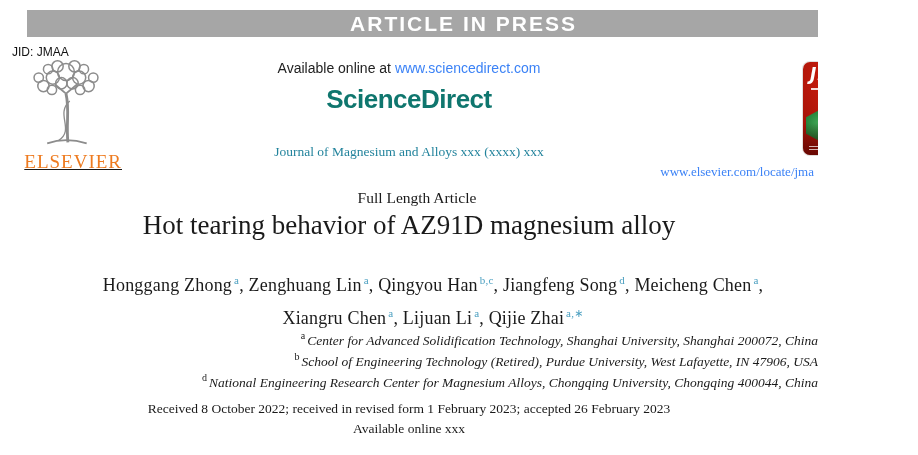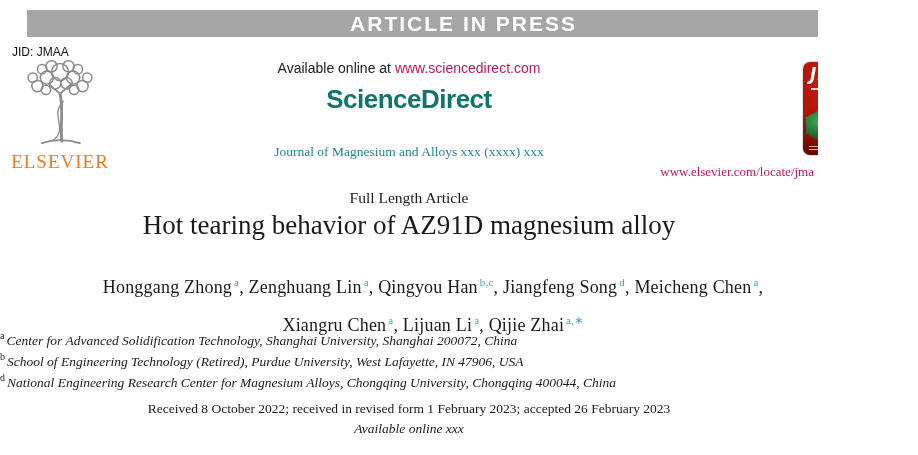--- a/index.html
+++ b/index.html
@@ -11,29 +11,29 @@
           background:#a6a6a6;display:flex;align-items:center;justify-content:center;}
   .banner span{font-family:"Liberation Sans",sans-serif;font-weight:bold;
                font-size:21px;color:#ffffff;letter-spacing:2px;}
 
   
   .jid-row{position:absolute;left:12px;right:4px;top:45px;display:flex;
            justify-content:space-between;font-family:"Liberation Sans",sans-serif;
            font-size:12px;color:#111;}
 
   
-  .elsevier{position:absolute;left:4px;top:56px;width:112px;text-align:center;}
+  .elsevier{position:absolute;left:10px;top:56px;width:112px;text-align:right;text-decoration:underline;}
   .elsevier svg{display:block;margin:0 auto;}
   .elsevier-word{color:#ee7b20;font-size:19px;letter-spacing:1px;margin-top:1px;
                  font-family:"Liberation Serif",serif;}
 
   
   .center-head{position:absolute;left:0;right:0;top:60px;text-align:center;}
   .avail{font-family:"Liberation Sans",sans-serif;font-size:14px;color:#222;}
-  .teal{color:#be185d;text-decoration:none;}
+  .teal{color:#3b82f6;text-decoration:none;}
   .sd-logo{margin-top:8px;font-family:"Liberation Sans",sans-serif;font-weight:bold;
            font-size:26px;letter-spacing:-0.5px;color:#0f766e;}
   .journal-line{margin-top:29px;font-size:13.5px;color:#22839c;}
 
   
   .cover{position:absolute;left:803px;top:62px;width:82px;height:93px;border-radius:7px;
          background:radial-gradient(circle at 72% 18%, #e8492b 0%, #c21a0c 45%, #8e0f05 100%);
          box-shadow:0 0 0 1px #e0dedc;overflow:hidden;}
   .cover:after{content:"";position:absolute;left:0;right:0;bottom:0;height:32px;
          background:linear-gradient(transparent, rgba(70,2,0,.55));}
@@ -51,33 +51,33 @@
          background:radial-gradient(circle at 45% 45%, #d8cfa0, #4d8f4f 75%);}
   .hex-c{left:49px;top:13px;width:29px;height:31px;
          background:radial-gradient(circle at 55% 40%, #46b05c, #156428 75%);}
   .cover-yellow{position:absolute;left:37px;top:63px;width:27px;height:7px;opacity:.9;
          background:repeating-linear-gradient(#ffd34d 0 1px, transparent 1px 4px);}
   .cover-bottom{position:absolute;left:6px;bottom:4px;width:26px;height:5px;opacity:.7;
          background:repeating-linear-gradient(#fff 0 1px, transparent 1px 3px);z-index:2;}
   .cover-url{position:absolute;right:4px;top:164px;font-size:13px;}
 
   
-  .section{position:absolute;top:189px;width:100%;text-align:center;font-size:15.5px;}
+  .section{position:absolute;top:189px;width:100%;text-align:center;font-size:15.5px;padding-left:8px;}
   .title{position:absolute;top:210px;width:100%;text-align:center;font-size:27px;
          font-weight:normal;margin:0;}
   .authors{position:absolute;top:266px;width:100%;text-align:center;font-size:18px;
            letter-spacing:.2px;}
-  .authors-row{line-height:33px;padding-left:48px;}
+  .authors-row{line-height:28px;padding-left:48px;}
   sup.author-sup{color:#4a9fc0;font-size:11px;margin-left:2px;}
-  .affils{position:absolute;top:328px;width:100%;text-align:left;font-size:13.5px;
+  .affils{position:absolute;top:328px;width:100%;text-align:right;font-size:13.5px;
           line-height:16.5px;}
   .affil sup{font-size:10px;font-style:normal;margin-right:2px;}
   .affil em{font-style:italic;}
   .history{position:absolute;top:401px;width:100%;text-align:center;font-size:13.5px;}
-  .avail-online{position:absolute;top:421px;width:100%;text-align:center;font-size:13.5px;font-style:italic;}
+  .avail-online{position:absolute;top:421px;width:100%;text-align:center;font-size:13.5px;}
 </style>
 </head>
 <body>
 
 <div class="page">
 
   <div class="banner">
     <span>ARTICLE IN PRESS</span>
   </div>
 

